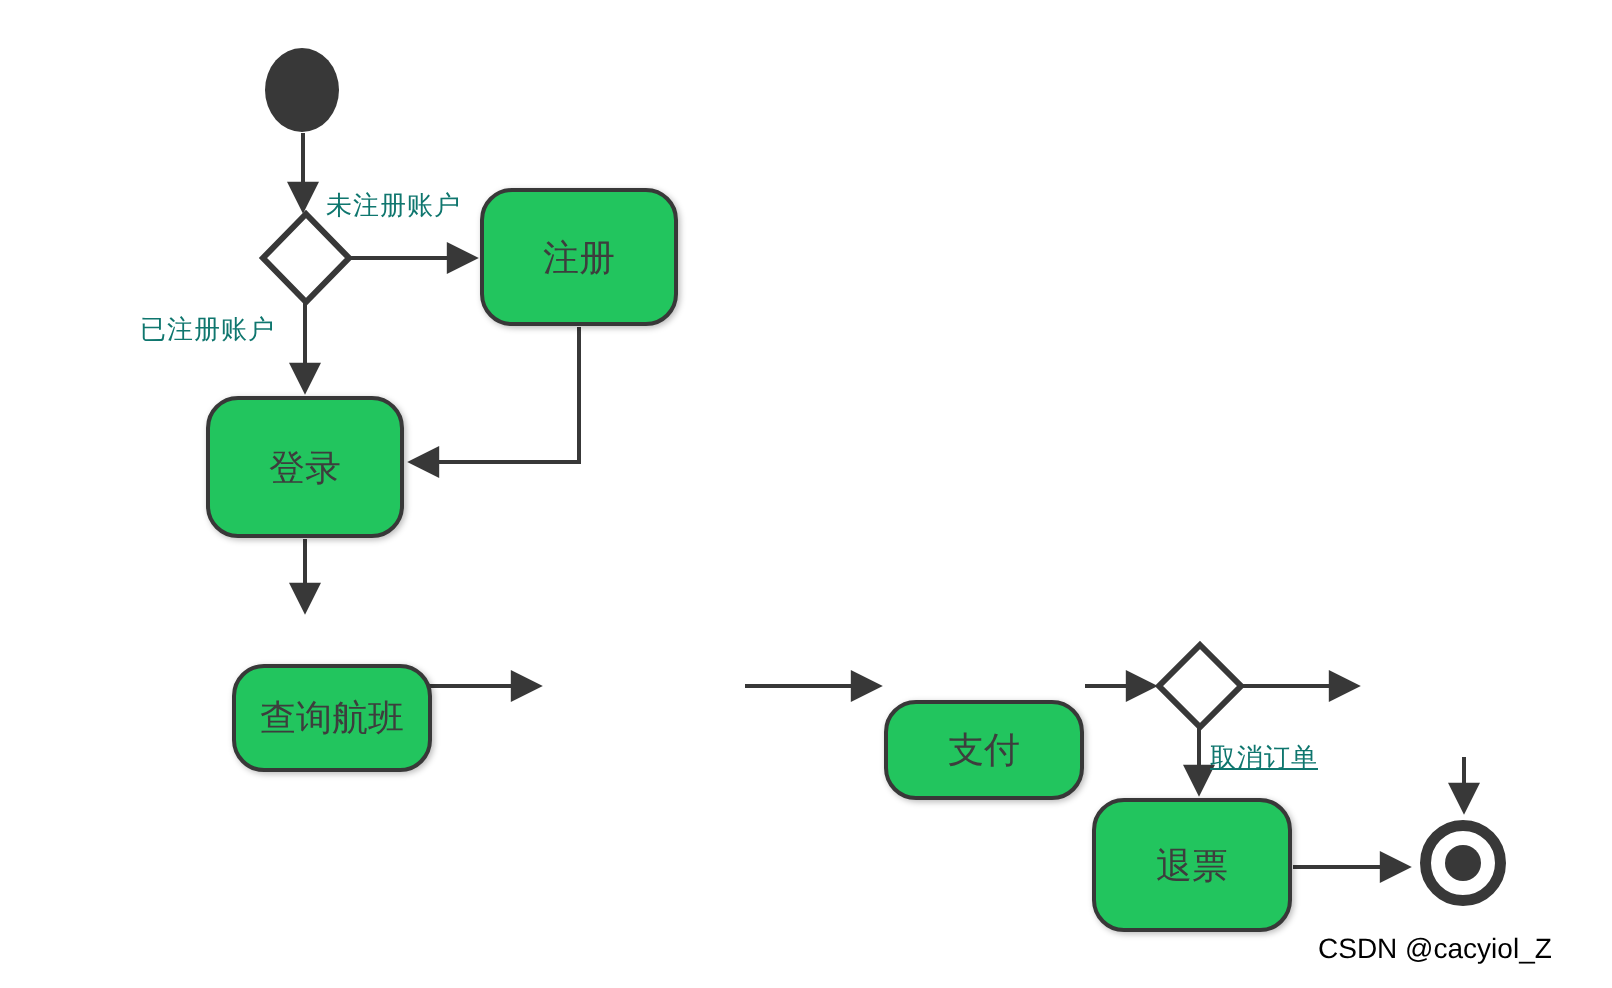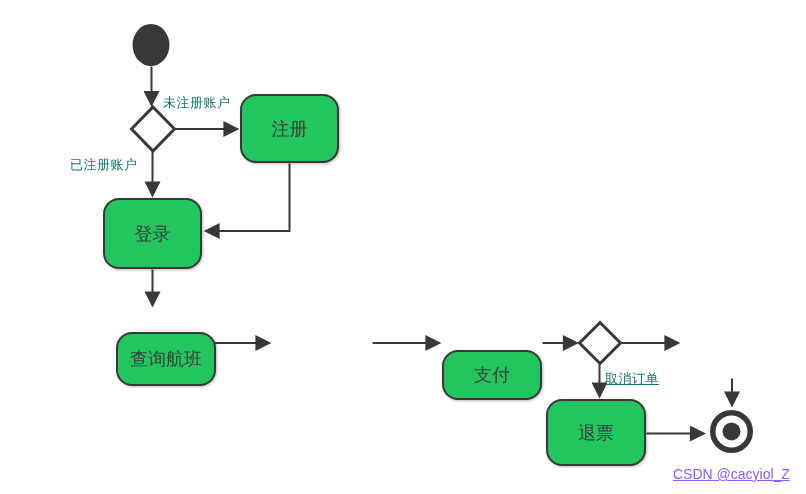--- a/index.html
+++ b/index.html
@@ -35,26 +35,25 @@
   }
   .edge-label {
     position: absolute;
     font-size: 13px;
     letter-spacing: 0.5px;
     color: #0f766e;
     white-space: nowrap;
   }
   .watermark {
     position: absolute;
-    left: 673px;
+    left: 659px;
     top: 466px;
     font-size: 14px;
-    color: #8b5cf6;
+    color: #000000;
     white-space: nowrap;
-    text-decoration: underline;
   }
 </style>
 </head>
 <body>
 
 <div class="canvas">
 
   <svg class="connector-layer" width="806" height="494">
     <defs>
       <marker id="arrow" viewBox="0 0 10 10" refX="8.5" refY="5" markerWidth="9" markerHeight="8" orient="auto">

